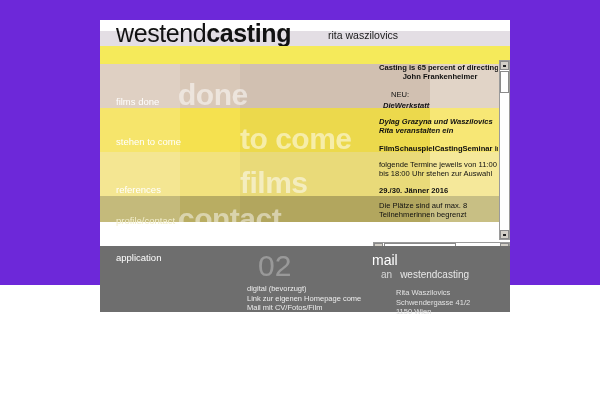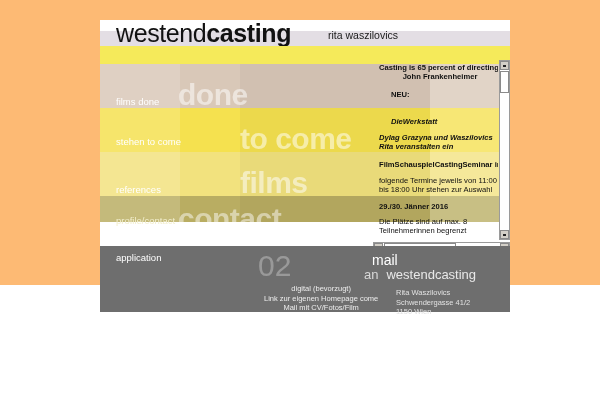--- a/index.html
+++ b/index.html
@@ -9,21 +9,21 @@
     width: 600px;
     height: 400px;
     overflow: hidden;
     font-family: "Liberation Sans", sans-serif;
   }
 
   #page {
     position: relative;
     width: 600px;
     height: 285px;
-    background: #fdba74;
+    background: #6d28d9;
   }
 
   
   .site {
     position: absolute;
     left: 100px;
     top: 20px;
     width: 410px;
     height: 292px;
     background: #ffffff;
@@ -156,22 +156,22 @@
     box-sizing: border-box;
     font-size: 7.6px;
     line-height: 9.3px;
     color: #101010;
   }
   .quote {
     text-align: center;
     font-weight: bold;
     margin: 1px 0 8px 0;
   }
-  .neu { font-weight: bold; margin: 0 0 18px 0; padding-left: 12px; }
-  .werk { font-weight: bold; font-style: italic; margin: 0 0 7px 12px; }
+  .neu { font-weight: normal; margin: 0 0 2px 0; padding-left: 12px; }
+  .werk { font-weight: bold; font-style: italic; margin: 0 0 7px 4px; }
   .veranstalten { font-weight: bold; font-style: italic; margin: 0 0 8px 0; }
   .seminar { font-weight: bold; margin: 0 0 7px 0; white-space: nowrap; }
   .termine { margin: 0 0 7px 0; }
   .datum { font-weight: bold; margin: 0 0 6px 0; }
   .plaetze { margin: 0; }
 
   
   .vscroll {
     position: absolute;
     right: 0px; top: 0px;
@@ -268,22 +268,22 @@
   .num02 { left: 158px; top: 5px; }
   .mailword {
     position: absolute;
     left: 272px; top: 6px;
     font-size: 14px;
     line-height: 16px;
     color: #ffffff;
   }
   .mail-an {
     position: absolute;
-    left: 264px; top: 24px;
-    font-size: 13px;
+    left: 281px; top: 24px;
+    font-size: 10px;
     line-height: 10px;
     color: #d8d8d8;
     white-space: nowrap;
   }
   .mail-an i {
     font-style: normal;
     display: inline-block;
     margin-left: 8px;
     color: #e8e8e8;
   }
@@ -297,21 +297,21 @@
   }
   .colblock {
     position: absolute;
     font-size: 7.5px;
     line-height: 9.6px;
     color: #ededed;
     white-space: nowrap;
   }
   .colblock b { color: #ffffff; }
   .col01 { left: 82px; top: 38px; }
-  .col02 { left: 164px; top: 38px; text-align: center; }
+  .col02 { left: 147px; top: 38px; }
 </style>
 </head>
 <body>
 
 <div id="page">
   <div class="site">
 
     <div class="header">
       <div class="header-band"></div>
       <div class="logo"><span class="thin">westend</span><b>casting</b></div>

